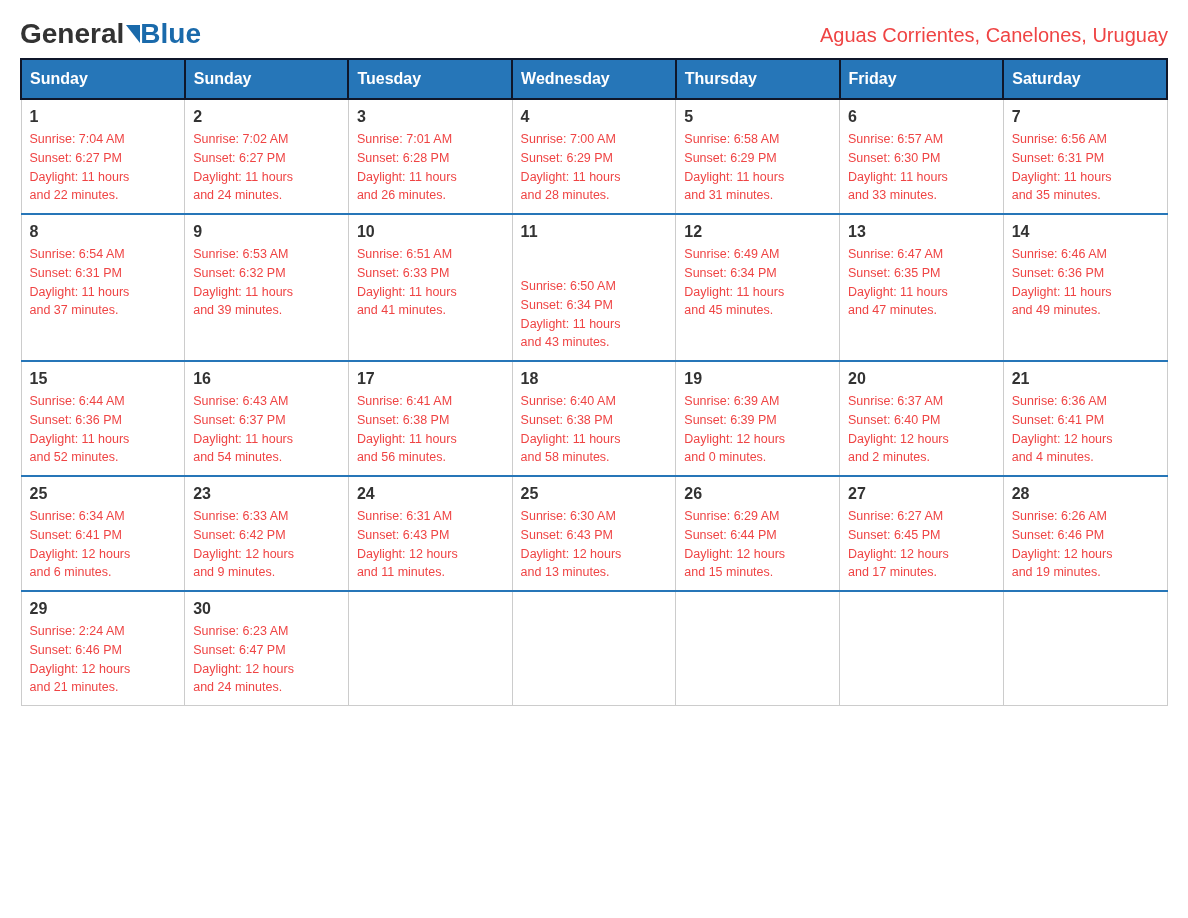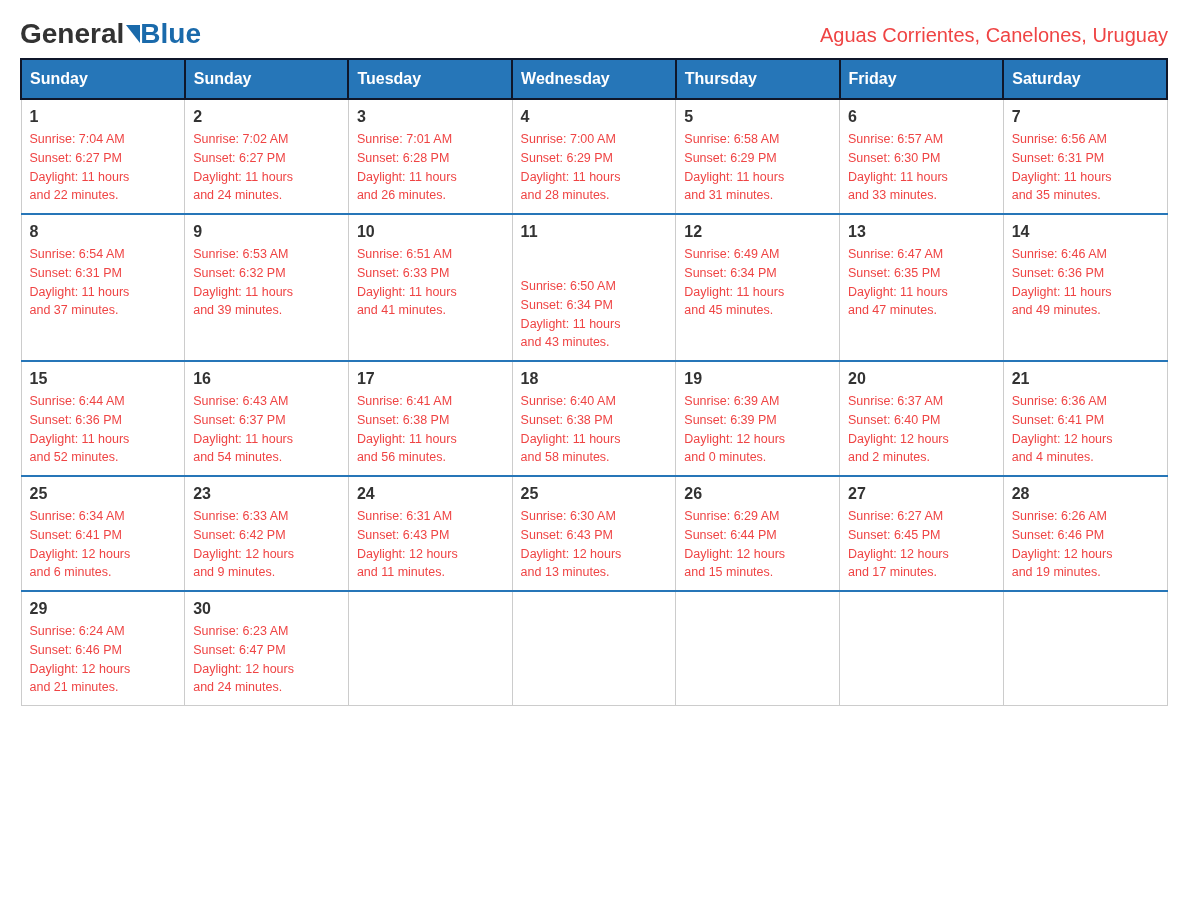--- a/index.html
+++ b/index.html
@@ -333,21 +333,21 @@
           <span class="day-num">28</span>
           <div class="day-info" style="white-space: pre-line;">Sunrise: 6:26 AM
 Sunset: 6:46 PM
 Daylight: 12 hours
 and 19 minutes.</div>
         </td>
       </tr>
       <tr>
         <td>
           <span class="day-num">29</span>
-          <div class="day-info" style="white-space: pre-line;">Sunrise: 6:24 AM
+          <div class="day-info" style="white-space: pre-line;">Sunrise: 2:24 AM
 Sunset: 6:46 PM
 Daylight: 12 hours
 and 21 minutes.</div>
         </td>
         <td>
           <span class="day-num">30</span>
           <div class="day-info" style="white-space: pre-line;">Sunrise: 6:23 AM
 Sunset: 6:47 PM
 Daylight: 12 hours
 and 24 minutes.</div>

